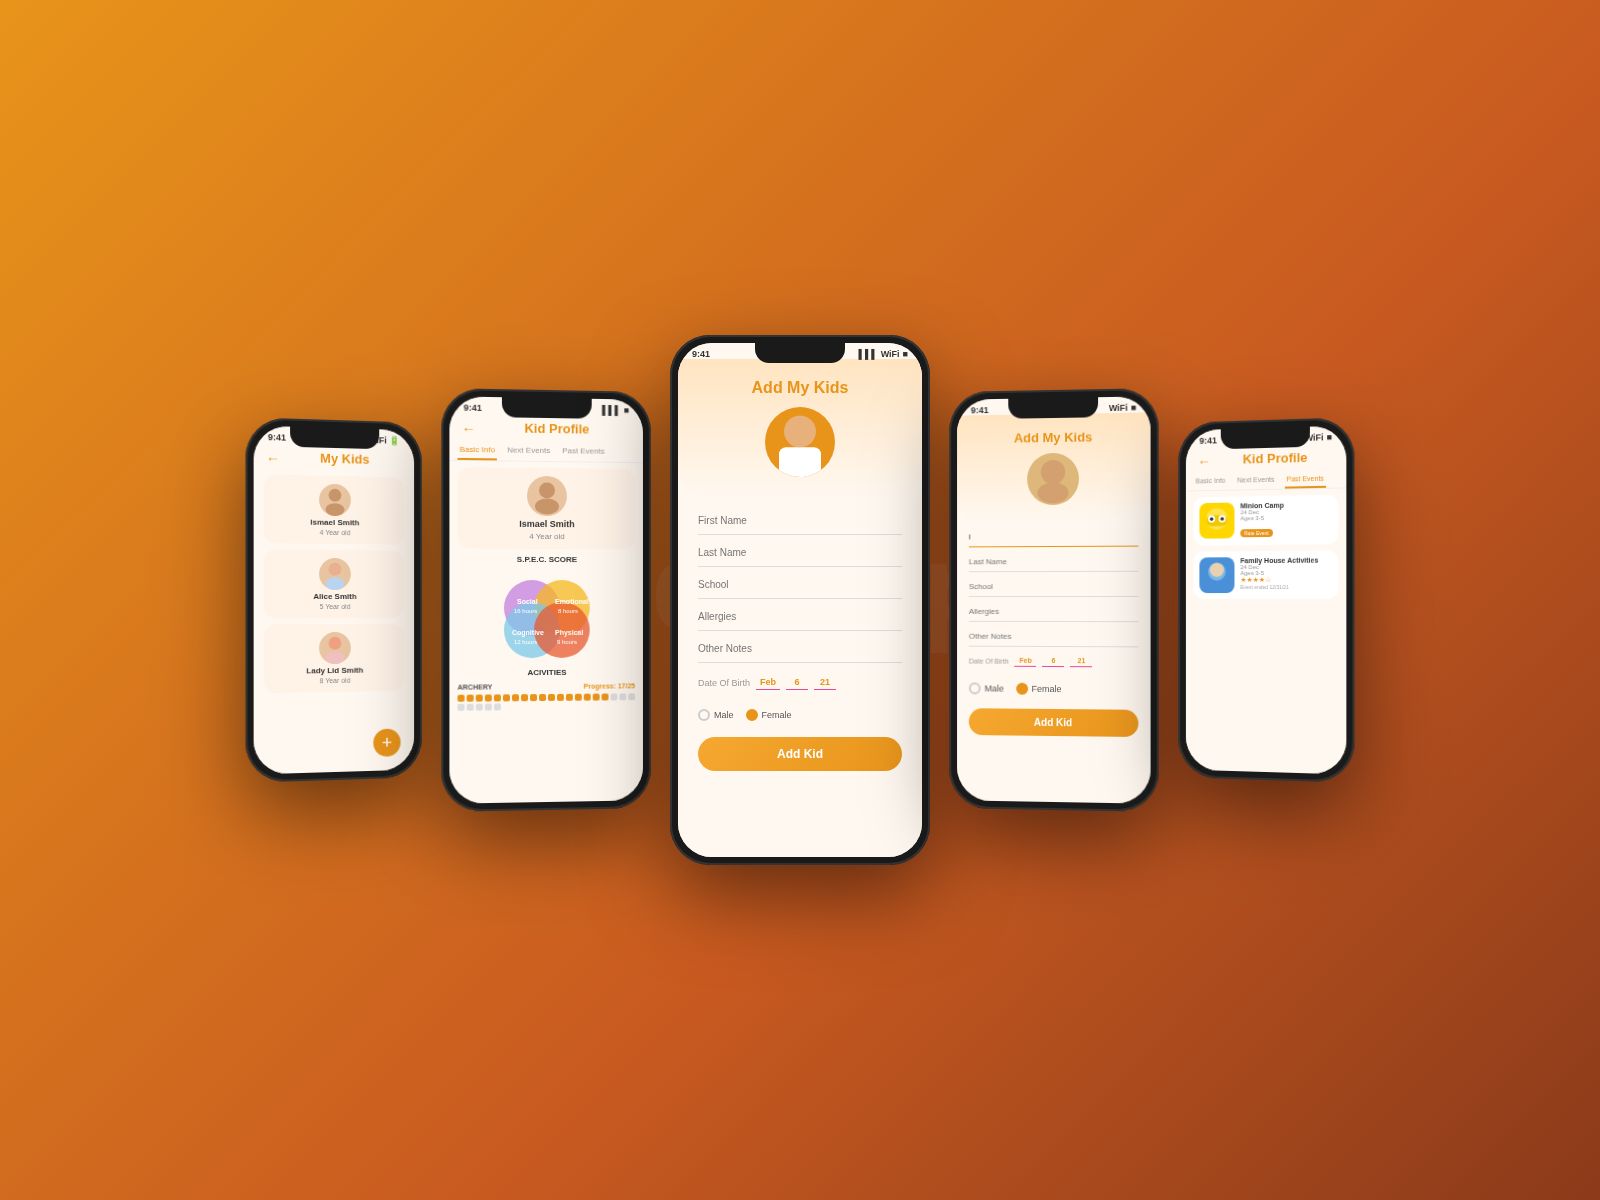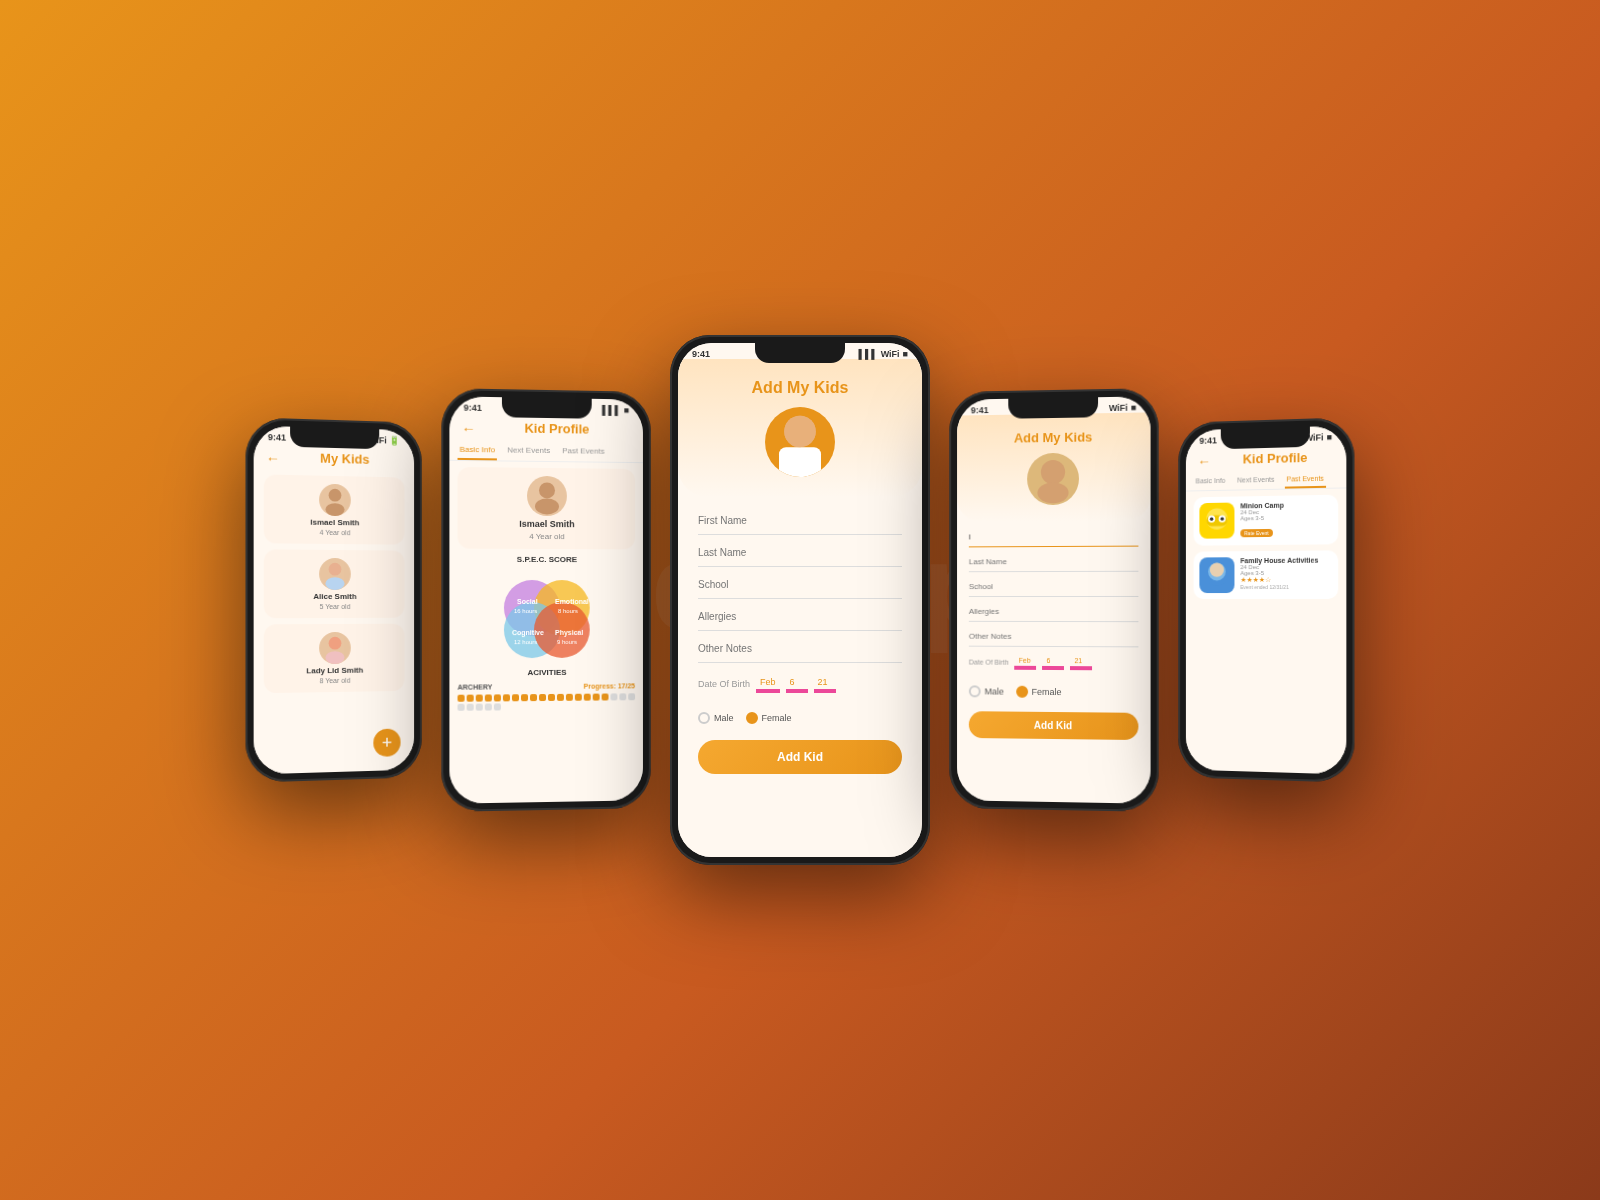--- a/index.html
+++ b/index.html
@@ -263,26 +263,27 @@
     .dob-row {
       display: flex;
       align-items: center;
       gap: 6px;
       padding: 8px 0;
       border-bottom: 1px solid transparent;
       margin-bottom: 4px;
     }
     .dob-label { font-size: 9px; color: #999; }
     .dob-part {
-      border-bottom: 4px solid #ec4899;
+      border-bottom: 1px solid #ec4899;
       padding: 2px 4px;
       font-size: 9px;
       color: #E8941A;
       min-width: 22px;
-      text-align: left;
+      text-align: center;
+      font-weight: bold;
     }
     .gender-row {
       display: flex;
       align-items: center;
       gap: 12px;
       padding: 6px 0;
     }
     .radio-option { display: flex; align-items: center; gap: 4px; font-size: 9px; color: #555; }
     .radio-circle {
       width: 12px;

